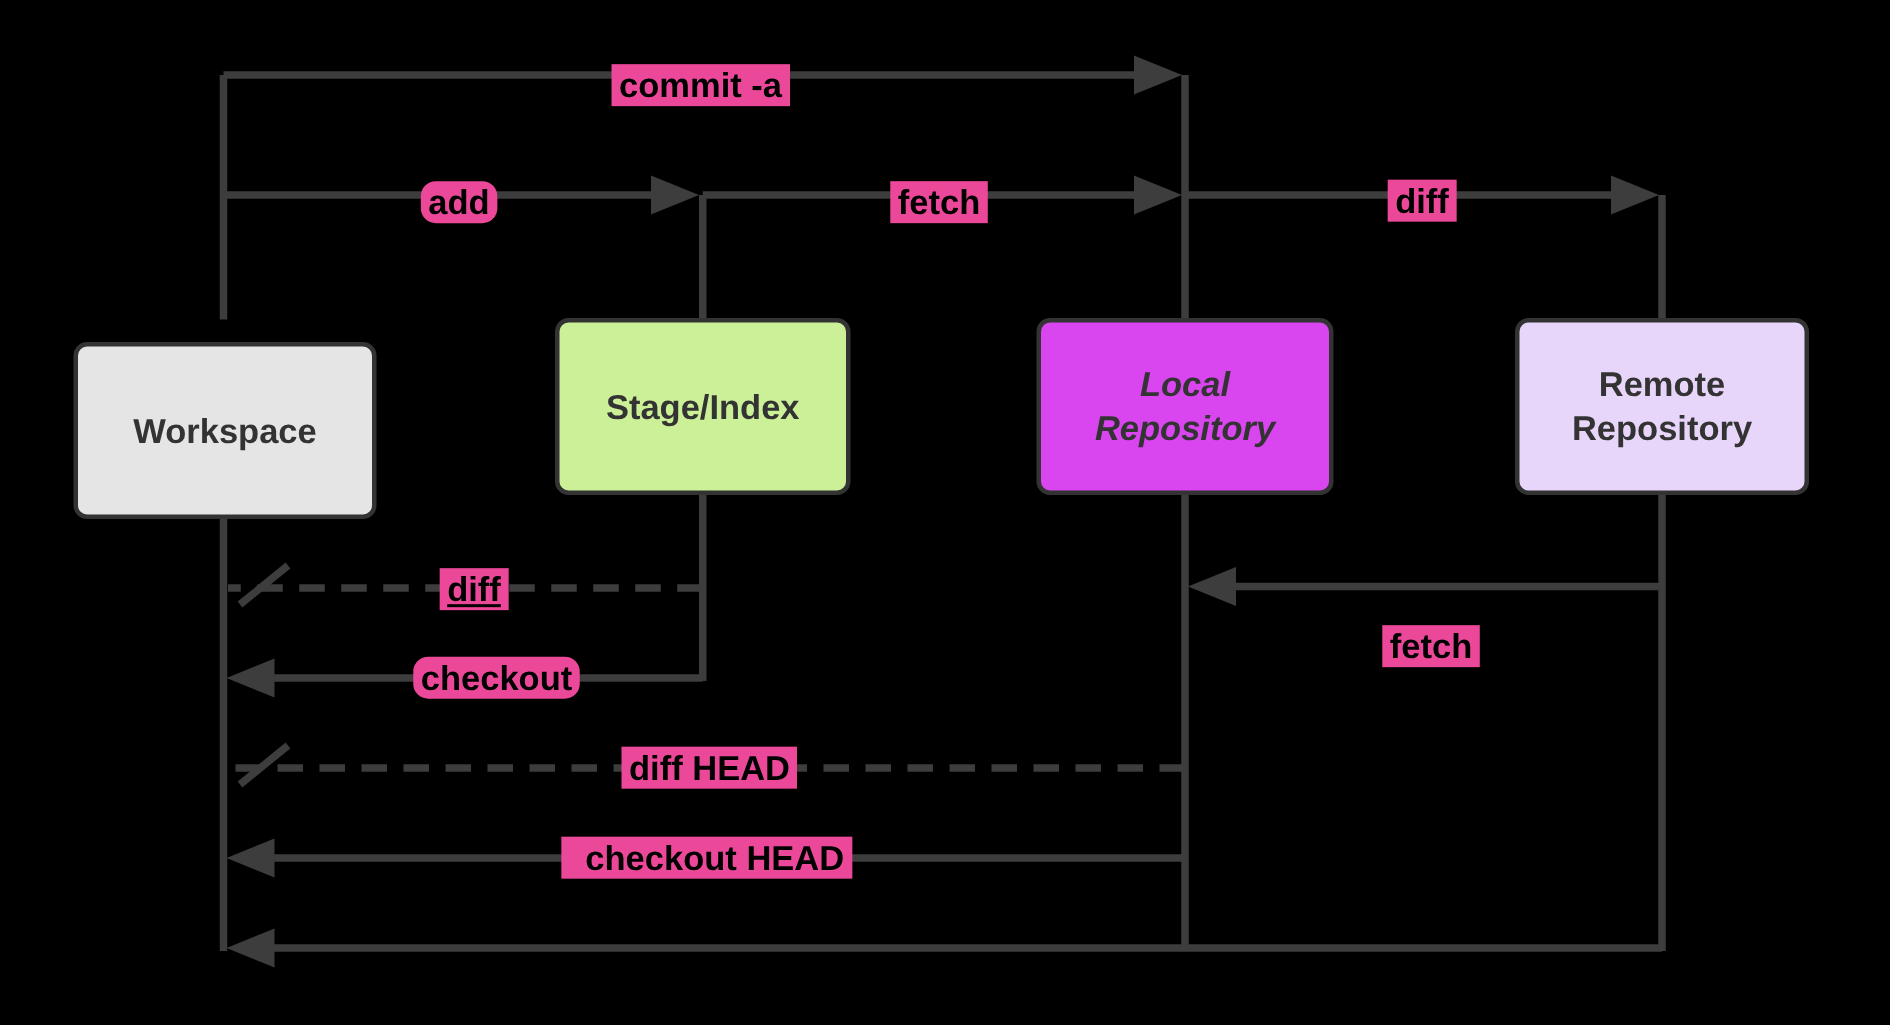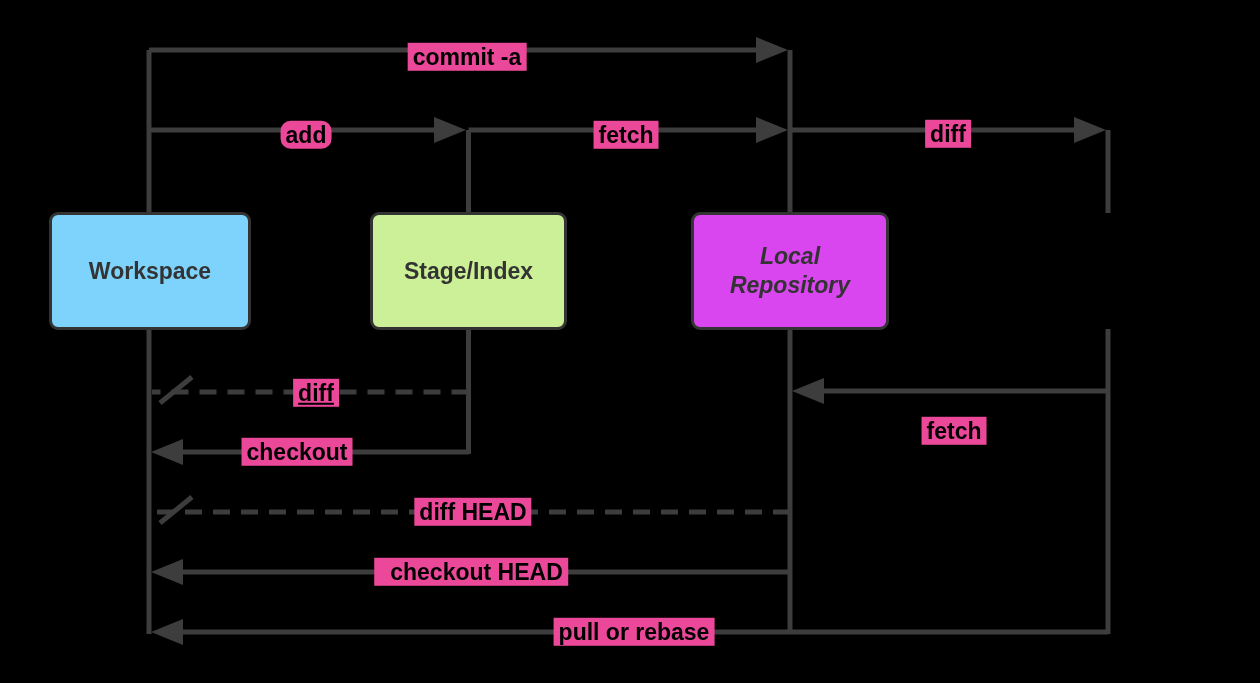--- a/index.html
+++ b/index.html
@@ -28,21 +28,21 @@
     transform:translate(-50%,-50%);
     background:#ec4899;color:#000000;
     font-weight:bold;font-size:23px;line-height:1.15;
     padding:1px 5px;white-space:nowrap;
   }
   #lbl-commit-a{left:467px;top:57px;}
   #lbl-add{left:306px;top:135px;border-radius:10px;}
   #lbl-commit{left:626px;top:135px;}
   #lbl-push{left:948px;top:134px;}
   #lbl-diff{left:316px;top:393px;text-decoration:underline;}
-  #lbl-checkout{left:297px;top:452px;}
+  #lbl-checkout{left:331px;top:452px;border-radius:10px;}
   #lbl-diff-head{left:473px;top:512px;}
   #lbl-checkout-head{left:471px;top:572px;padding-left:16px;}
   #lbl-pull-or-rebase{left:634px;top:632px;}
   #lbl-fetch{left:954px;top:391px;margin-top:40px;}
 </style>
 </head>
 <body>
 
 <div class="stage">
 
@@ -81,33 +81,35 @@
       <polygon points="788,130 756,117 756,143"></polygon>
       <polygon points="1106,130 1074,117 1074,143"></polygon>
 
       <polygon points="792,391 824,378 824,404"></polygon>
       <polygon points="151,452 183,439 183,465"></polygon>
       <polygon points="151,572 183,559 183,585"></polygon>
       <polygon points="151,632 183,619 183,645"></polygon>
     </g>
   </svg>
 
-  <div class="node" id="node-workspace" style="background: #7dd3fc;">
+  <div class="node" id="node-workspace" style="background: #e5e5e5; margin-top: 16px;">
     <span>Workspace</span>
   </div>
   <div class="node" id="node-stage" style="background: rgb(204, 240, 151);">
     <span>Stage/Index</span>
   </div>
   <div class="node" id="node-local" style="background: #d946ef; font-style: italic;">
     <span>Local Repository</span>
+  </div>
+  <div class="node" id="node-remote" style="background: rgb(232, 214, 250);">
+    <span>Remote Repository</span>
   </div>
 
   <div class="edge-label" id="lbl-commit-a">commit -a</div>
   <div class="edge-label" id="lbl-add">add</div>
   <div class="edge-label" id="lbl-commit">fetch</div>
   <div class="edge-label" id="lbl-push">diff</div>
   <div class="edge-label" id="lbl-diff">diff</div>
   <div class="edge-label" id="lbl-checkout">checkout</div>
   <div class="edge-label" id="lbl-diff-head">diff HEAD</div>
   <div class="edge-label" id="lbl-checkout-head">checkout HEAD</div>
-  <div class="edge-label" id="lbl-pull-or-rebase">pull or rebase</div>
   <div class="edge-label" id="lbl-fetch">fetch</div>
 </div>
 
 </body></html>

